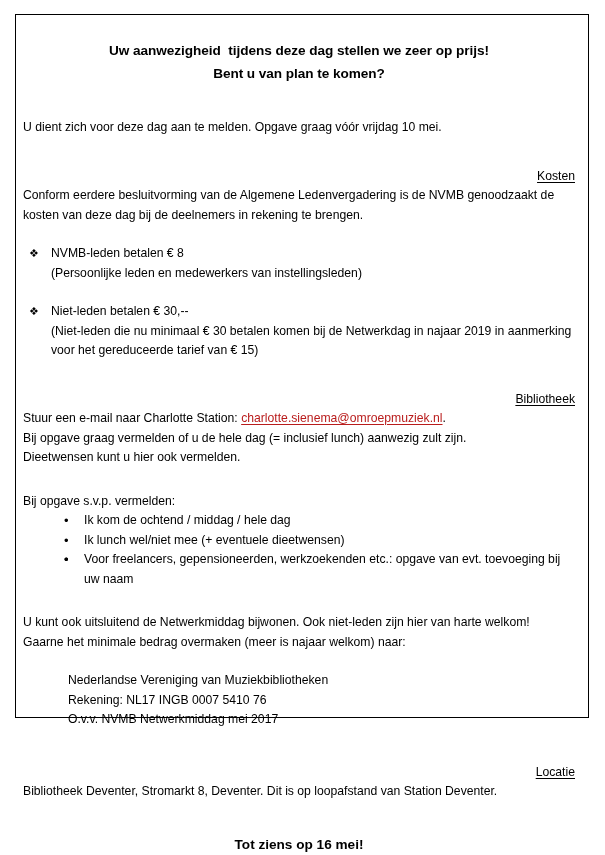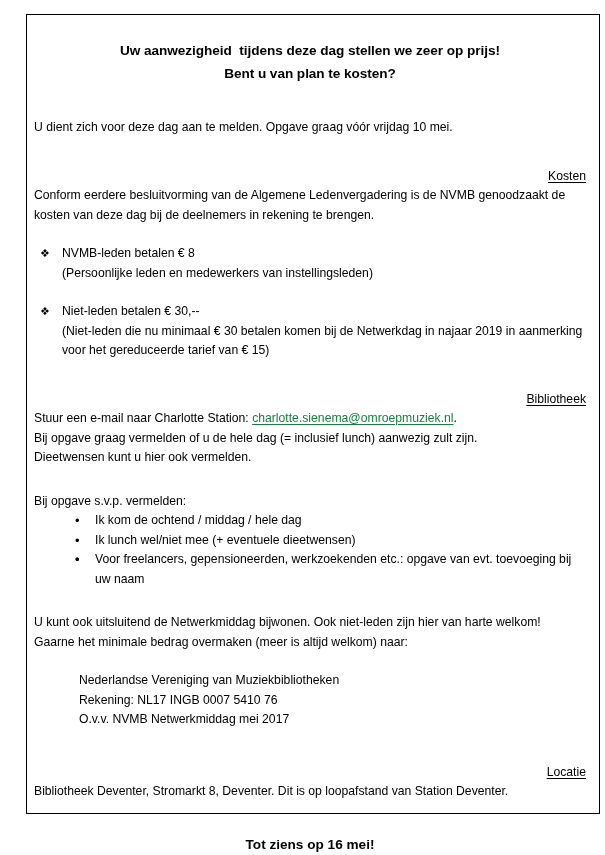--- a/index.html
+++ b/index.html
@@ -10,24 +10,24 @@
   body {
     width: 605px;
     height: 855px;
     font-family: "Liberation Sans", sans-serif;
     color: #000000;
     overflow: hidden;
   }
 
   #page {
     position: absolute;
-    left: 26px;
+    left: 15px;
     top: 14px;
     width: 574px;
-    height: 800px;
+    height: 704px;
     border: 1.4px solid #000000;
     box-sizing: border-box;
     background: #ffffff;
   }
 
   #content {
     position: absolute;
     left: 7px;
     top: 0px;
     width: 552px;
@@ -55,21 +55,21 @@
   .gap-lg { height: 29px; }
   .gap-xl { height: 33px; }
 
   .heading-u {
     text-decoration: underline;
     text-underline-offset: 1.5px;
     text-align: right;
   }
 
   a.maillink {
-    color: #15803d;
+    color: #b91c1c;
     text-decoration: underline;
     text-underline-offset: 1.5px;
   }
 
   
   ul.diamond-list {
     list-style: none;
     margin: 0;
     padding: 0;
   }
@@ -117,21 +117,21 @@
   }
 </style>
 </head>
 <body>
 
 <div id="page">
   <div id="content">
 
     <div class="title-block">
       <div class="title-line">Uw aanwezigheid  tijdens deze dag stellen we zeer op prijs!</div>
-      <div class="title-line">Bent u van plan te kosten?</div>
+      <div class="title-line">Bent u van plan te komen?</div>
     </div>
 
     <div class="gap-xl"></div>
 
     <p class="para">U dient zich voor deze dag aan te melden. Opgave graag vóór vrijdag 10 mei.</p>
 
     <div class="gap-lg"></div>
 
     <p class="para heading-u">Kosten</p>
     <p class="para">Conform eerdere besluitvorming van de Algemene Ledenvergadering is de NVMB genoodzaakt de kosten van deze dag bij de deelnemers in rekening te brengen.</p>
@@ -176,21 +176,21 @@
       </li>
       <li>
         <span class="dot-mark">•</span>
         <span>Voor freelancers, gepensioneerden, werkzoekenden etc.: opgave van evt. toevoeging bij uw naam</span>
       </li>
     </ul>
 
     <div class="gap-md"></div>
 
     <p class="para">U kunt ook uitsluitend de Netwerkmiddag bijwonen. Ook niet-leden zijn hier van harte welkom!</p>
-    <p class="para">Gaarne het minimale bedrag overmaken (meer is altijd welkom) naar:</p>
+    <p class="para">Gaarne het minimale bedrag overmaken (meer is najaar welkom) naar:</p>
 
     <div class="gap-sm"></div>
 
     <div class="indent-block">
       <p class="para">Nederlandse Vereniging van Muziekbibliotheken</p>
       <p class="para">Rekening: NL17 INGB 0007 5410 76</p>
       <p class="para">O.v.v. NVMB Netwerkmiddag mei 2017</p>
     </div>
 
     <div class="gap-xl"></div>

